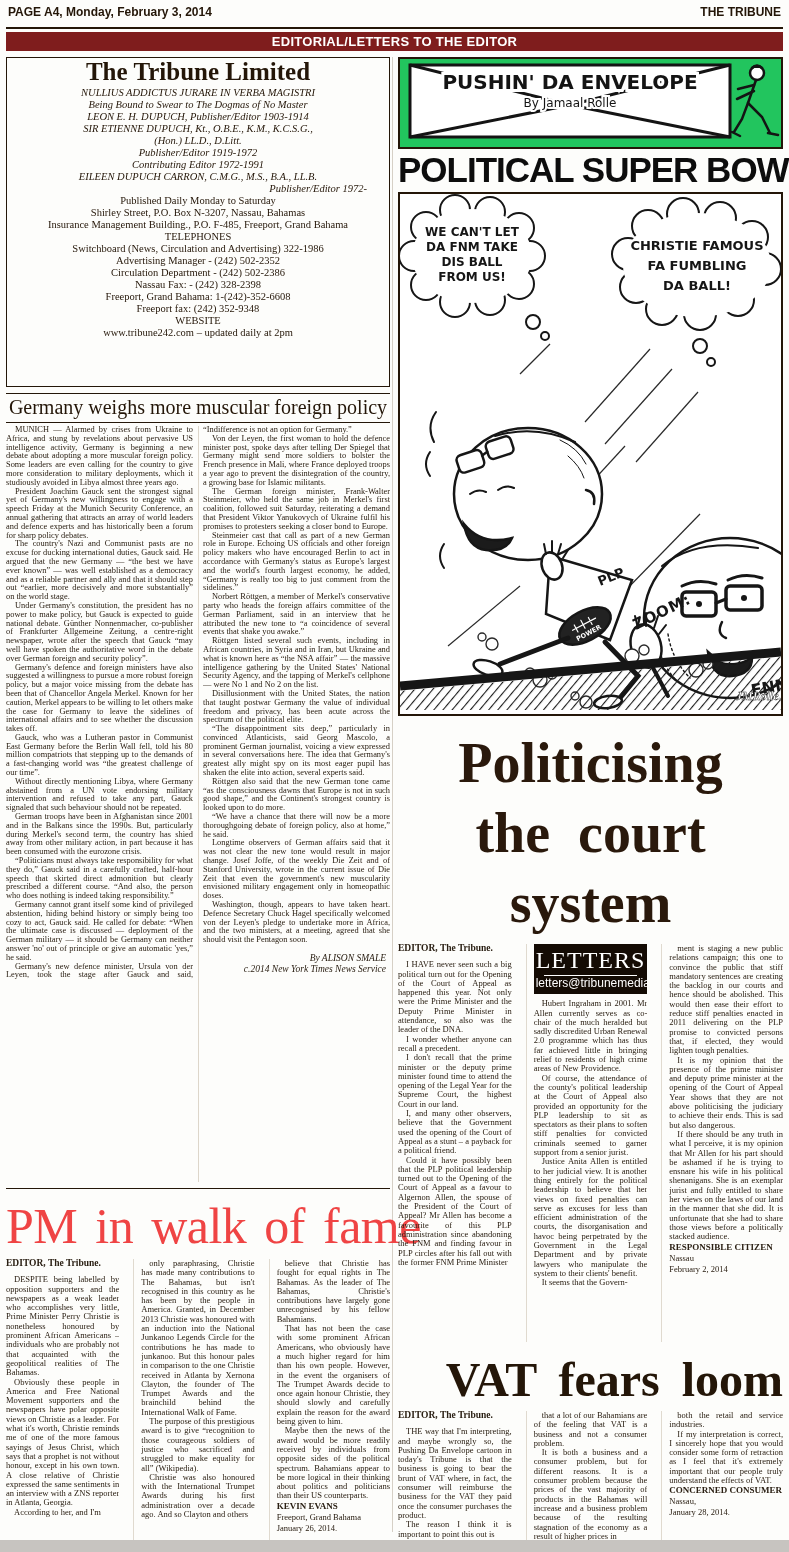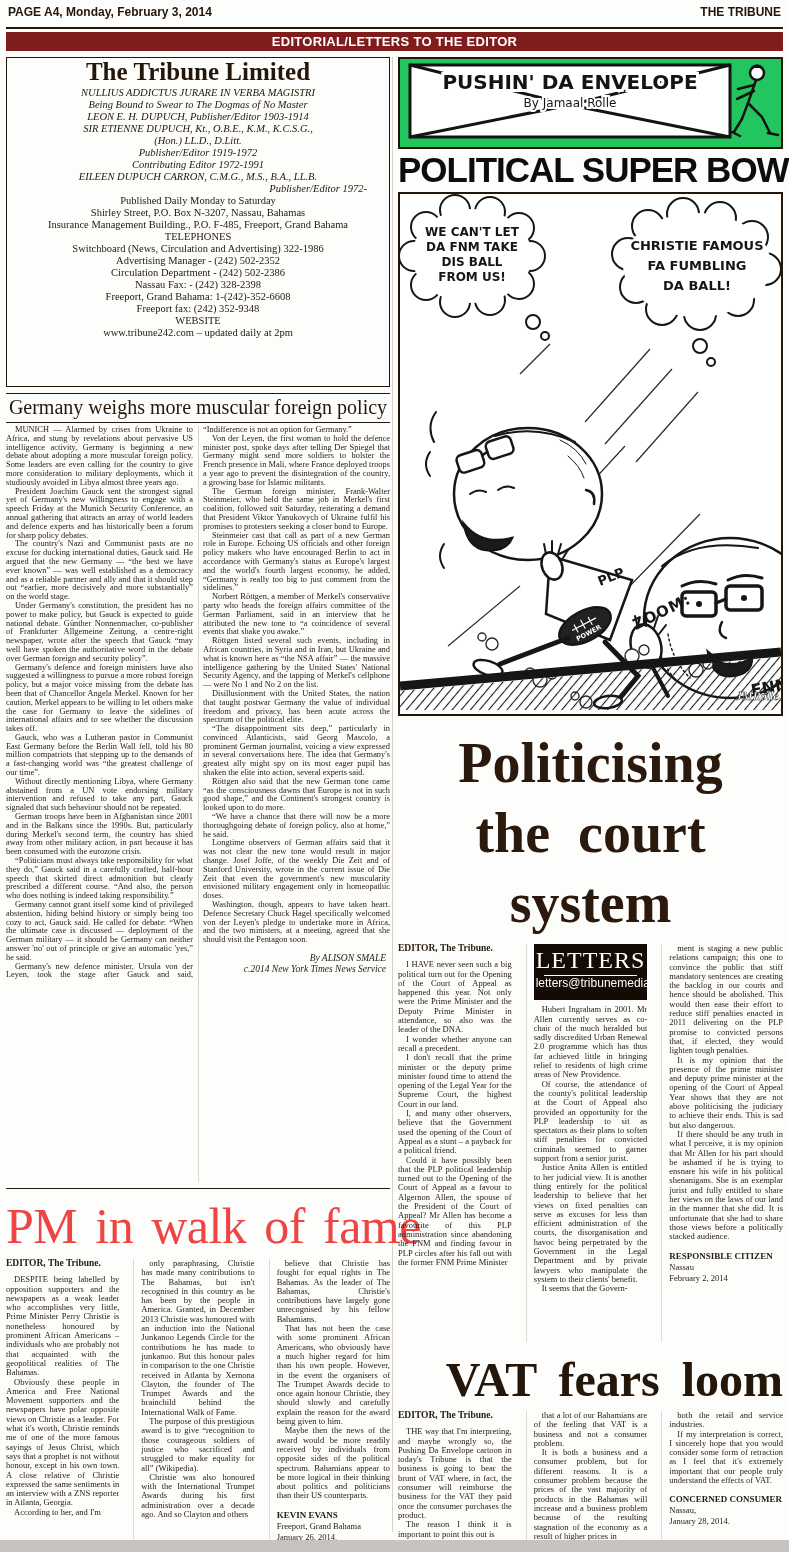--- a/index.html
+++ b/index.html
@@ -40,25 +40,25 @@
             margin:10px 0 4px;white-space:nowrap;}
   
   .cols{display:flex;gap:6px;}
   .lcol{flex:1;text-align:justify;font-size:8.5px;line-height:9.3px;overflow:hidden;}
   .cols .lcol + .lcol{margin-left:8px;border-left:1px solid #e0dacf;padding-left:7px;}
   .lcol p{margin:0;text-indent:8px;}
   .editor-lead{font-weight:bold;font-size:9.5px;text-indent:0!important;margin-bottom:7px!important;}
   .court-cols{height:398px;}
   .pm-cols{height:292px;font-size:8.4px;line-height:9.0px;}
   .vat-cols{height:142px;}
-  .sig{margin-top:9px;}
+  .sig{}
   .sig-name{font-weight:bold;font-size:9px;line-height:11px;}
   .sig-line{line-height:11px;}
   
-  .letters-box{background:#140b04;color:#fff;text-align:center;padding:3px 2px 12px;margin-bottom:5px;}
+  .letters-box{background:#140b04;color:#fff;text-align:center;padding:3px 2px 6px;margin-bottom:5px;}
   .lb-title{font-size:24px;letter-spacing:1px;line-height:26px;}
   .lb-divider{border-top:1px solid #fff;margin:2px 8px 3px;}
   .lb-email{font-family:"Liberation Sans",sans-serif;font-size:12px;}
   
   .strip-box{border:2px solid #241608;height:88px;background:#22c55e;}
   .superbowl{font-family:"Liberation Sans",sans-serif;font-weight:bold;font-size:35px;letter-spacing:-1px;
              text-align:center;color:#0d0d0d;line-height:38px;margin:2px 0 3px;white-space:nowrap;}
   .cartoon-box{border:2px solid #241608;height:520px;background:#fff;}
   .bottom-strip{position:absolute;left:0;top:1540px;width:789px;height:12px;background:#c7c4c0;}
   svg text{font-family:"DejaVu Sans",sans-serif;}

